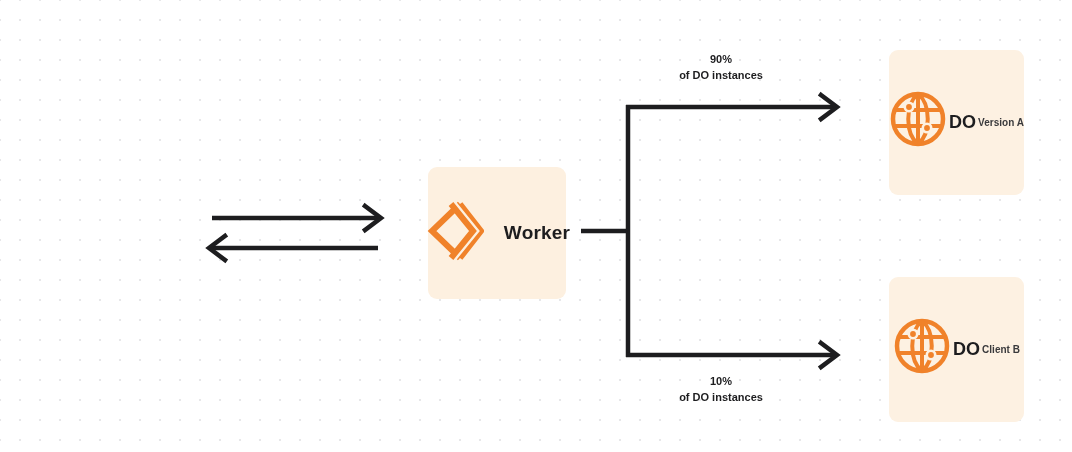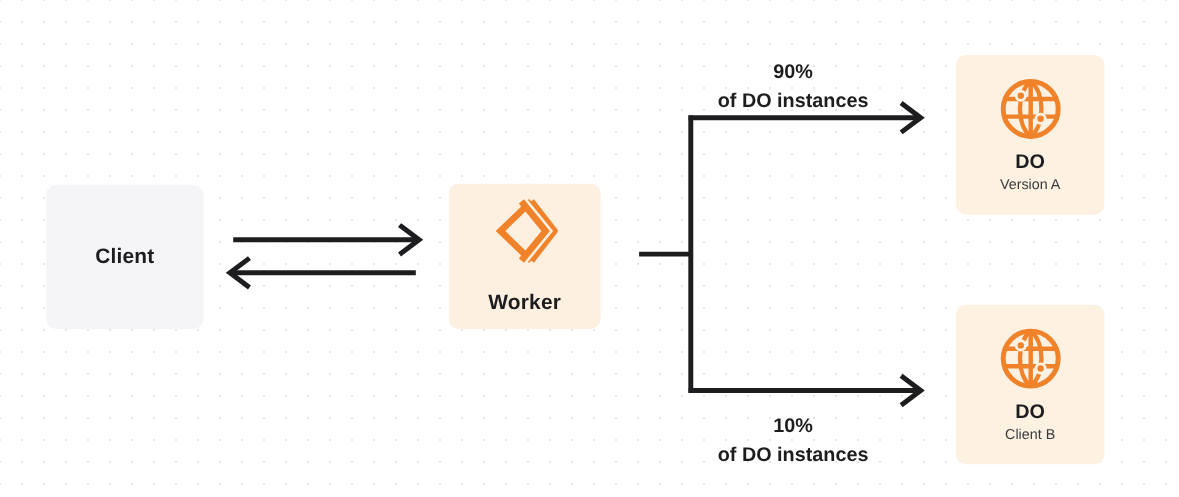--- a/index.html
+++ b/index.html
@@ -21,24 +21,25 @@
     background-image: radial-gradient(circle, #e7e7e9 1.2px, rgba(255,255,255,0) 1.3px);
     background-size: 20px 20px;
     background-position: 10px 10px;
   }
 
   
   .node {
     position: absolute;
     box-sizing: border-box;
     display: flex;
-    flex-direction: column;
+    flex-direction: row;
     align-items: center;
     justify-content: center;
     border-radius: 9px;
+    margin-left: 20px;
   }
   .node-client {
     left: 42px;
     top: 168px;
     width: 143px;
     height: 131px;
     background-color: #f5f5f7;
   }
   .node-worker {
     left: 408px;
@@ -72,22 +73,22 @@
     letter-spacing: 0.2px;
     line-height: 1.15;
   }
   .node-title-sm {
     font-size: 18px;
     font-weight: bold;
     color: #1d1d1f;
     line-height: 1.15;
   }
   .node-subtitle {
-    font-size: 13px;
-    font-weight: normal;
+    font-size: 10px;
+    font-weight: bold;
     color: #3a3a3c;
     line-height: 1.2;
   }
 
   .icon-wrap {
     display: block;
     line-height: 0;
   }
   .worker-icon-wrap { margin-bottom: 4px; }
   .do-icon-wrap { margin-bottom: 7px; }
@@ -99,21 +100,21 @@
     top: 0;
     width: 1072px;
     height: 452px;
     pointer-events: none;
   }
 
   
   .edge-label {
     position: absolute;
     text-align: center;
-    font-size: 18px;
+    font-size: 11px;
     font-weight: bold;
     color: #1d1d1f;
     line-height: 1.45;
     white-space: nowrap;
   }
   .edge-label-top {
     left: 625px;
     top: 52px;
     width: 192px;
   }
@@ -152,23 +153,20 @@
       <line x1="626" y1="107" x2="834" y2="107" stroke="#1d1d1f" stroke-width="4.5" stroke-linecap="butt"></line>
       <polyline points="821,95 837,107 821,119" fill="none" stroke="#1d1d1f" stroke-width="4.5" stroke-linecap="square" stroke-linejoin="miter"></polyline>
     </g>
 
     <g>
       <line x1="626" y1="355" x2="834" y2="355" stroke="#1d1d1f" stroke-width="4.5" stroke-linecap="butt"></line>
       <polyline points="821,343 837,355 821,367" fill="none" stroke="#1d1d1f" stroke-width="4.5" stroke-linecap="square" stroke-linejoin="miter"></polyline>
     </g>
   </svg>
 
-  <div class="node node-client">
-    <div class="node-title">Client</div>
-  </div>
 
   <div class="node node-worker">
     <span class="icon-wrap worker-icon-wrap">
       <svg width="60" height="62" viewBox="0 0 60 62" xmlns="http://www.w3.org/2000/svg">
 
         <polyline points="36,4 8,31 36,58" fill="none" stroke="#f0822a" stroke-width="6" stroke-linejoin="miter" stroke-linecap="butt"></polyline>
         <polyline points="36,4 57,31 36,58" fill="none" stroke="#f0822a" stroke-width="6" stroke-linejoin="miter" stroke-linecap="butt"></polyline>
 
         <polyline points="30,4 52,31 30,58" fill="none" stroke="#fdf0e0" stroke-width="6" stroke-linejoin="miter" stroke-linecap="butt"></polyline>
         <polyline points="27,4 49,31 27,58" fill="none" stroke="#f0822a" stroke-width="6" stroke-linejoin="miter" stroke-linecap="butt"></polyline>

